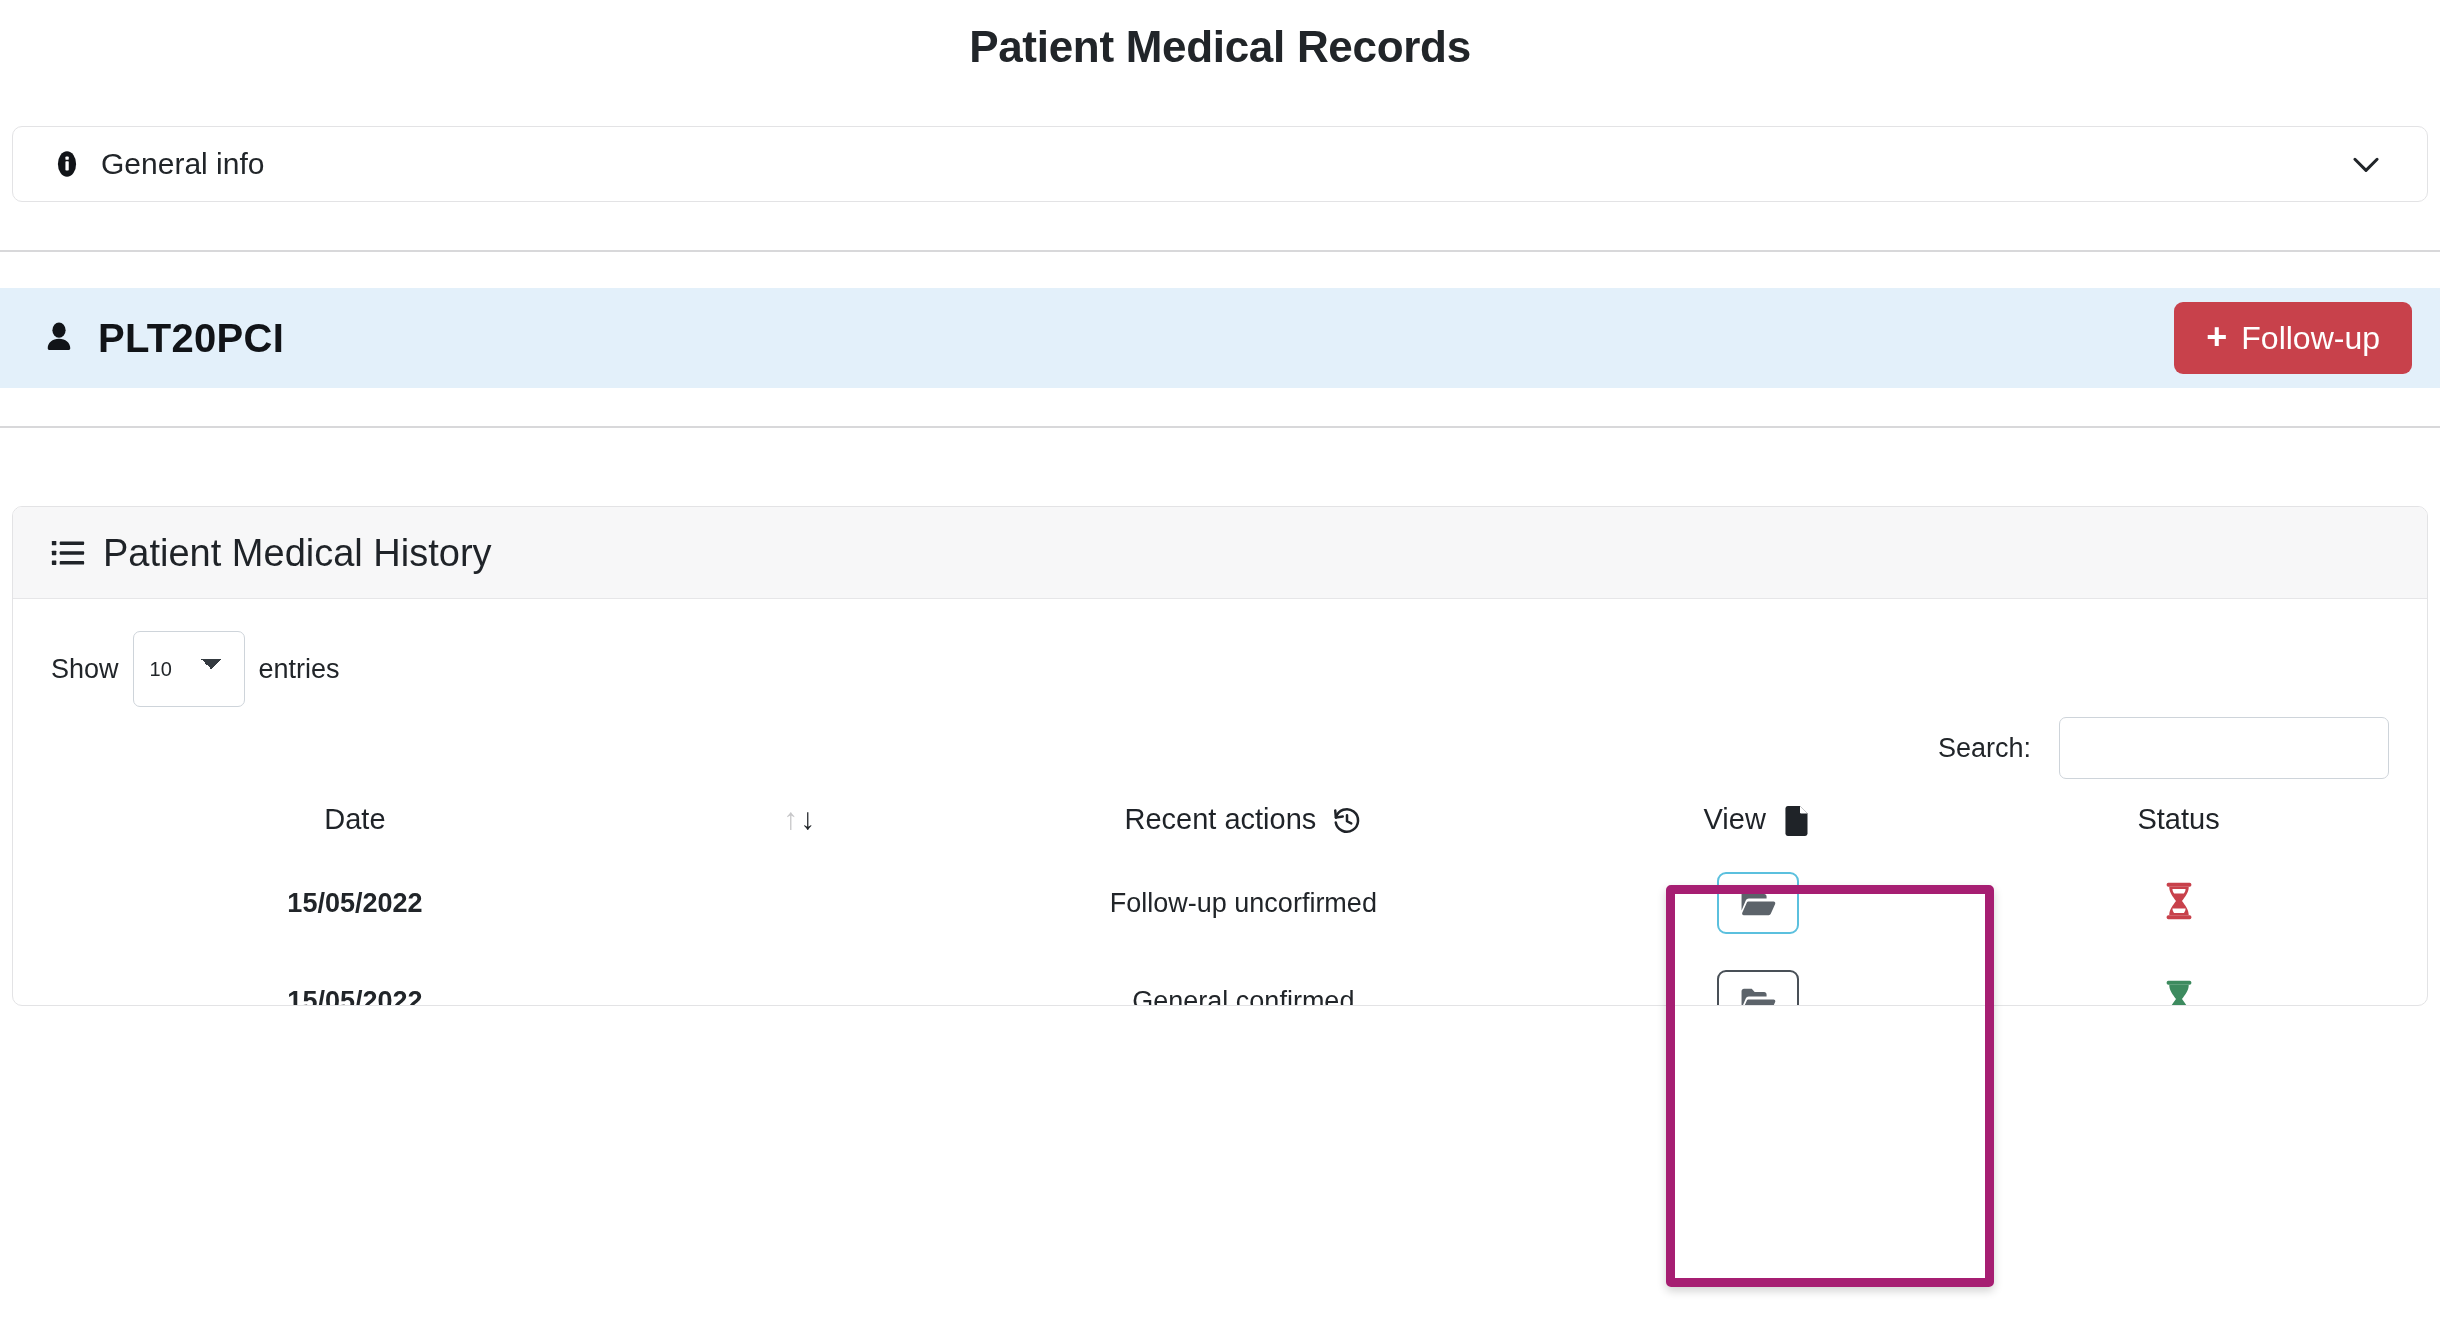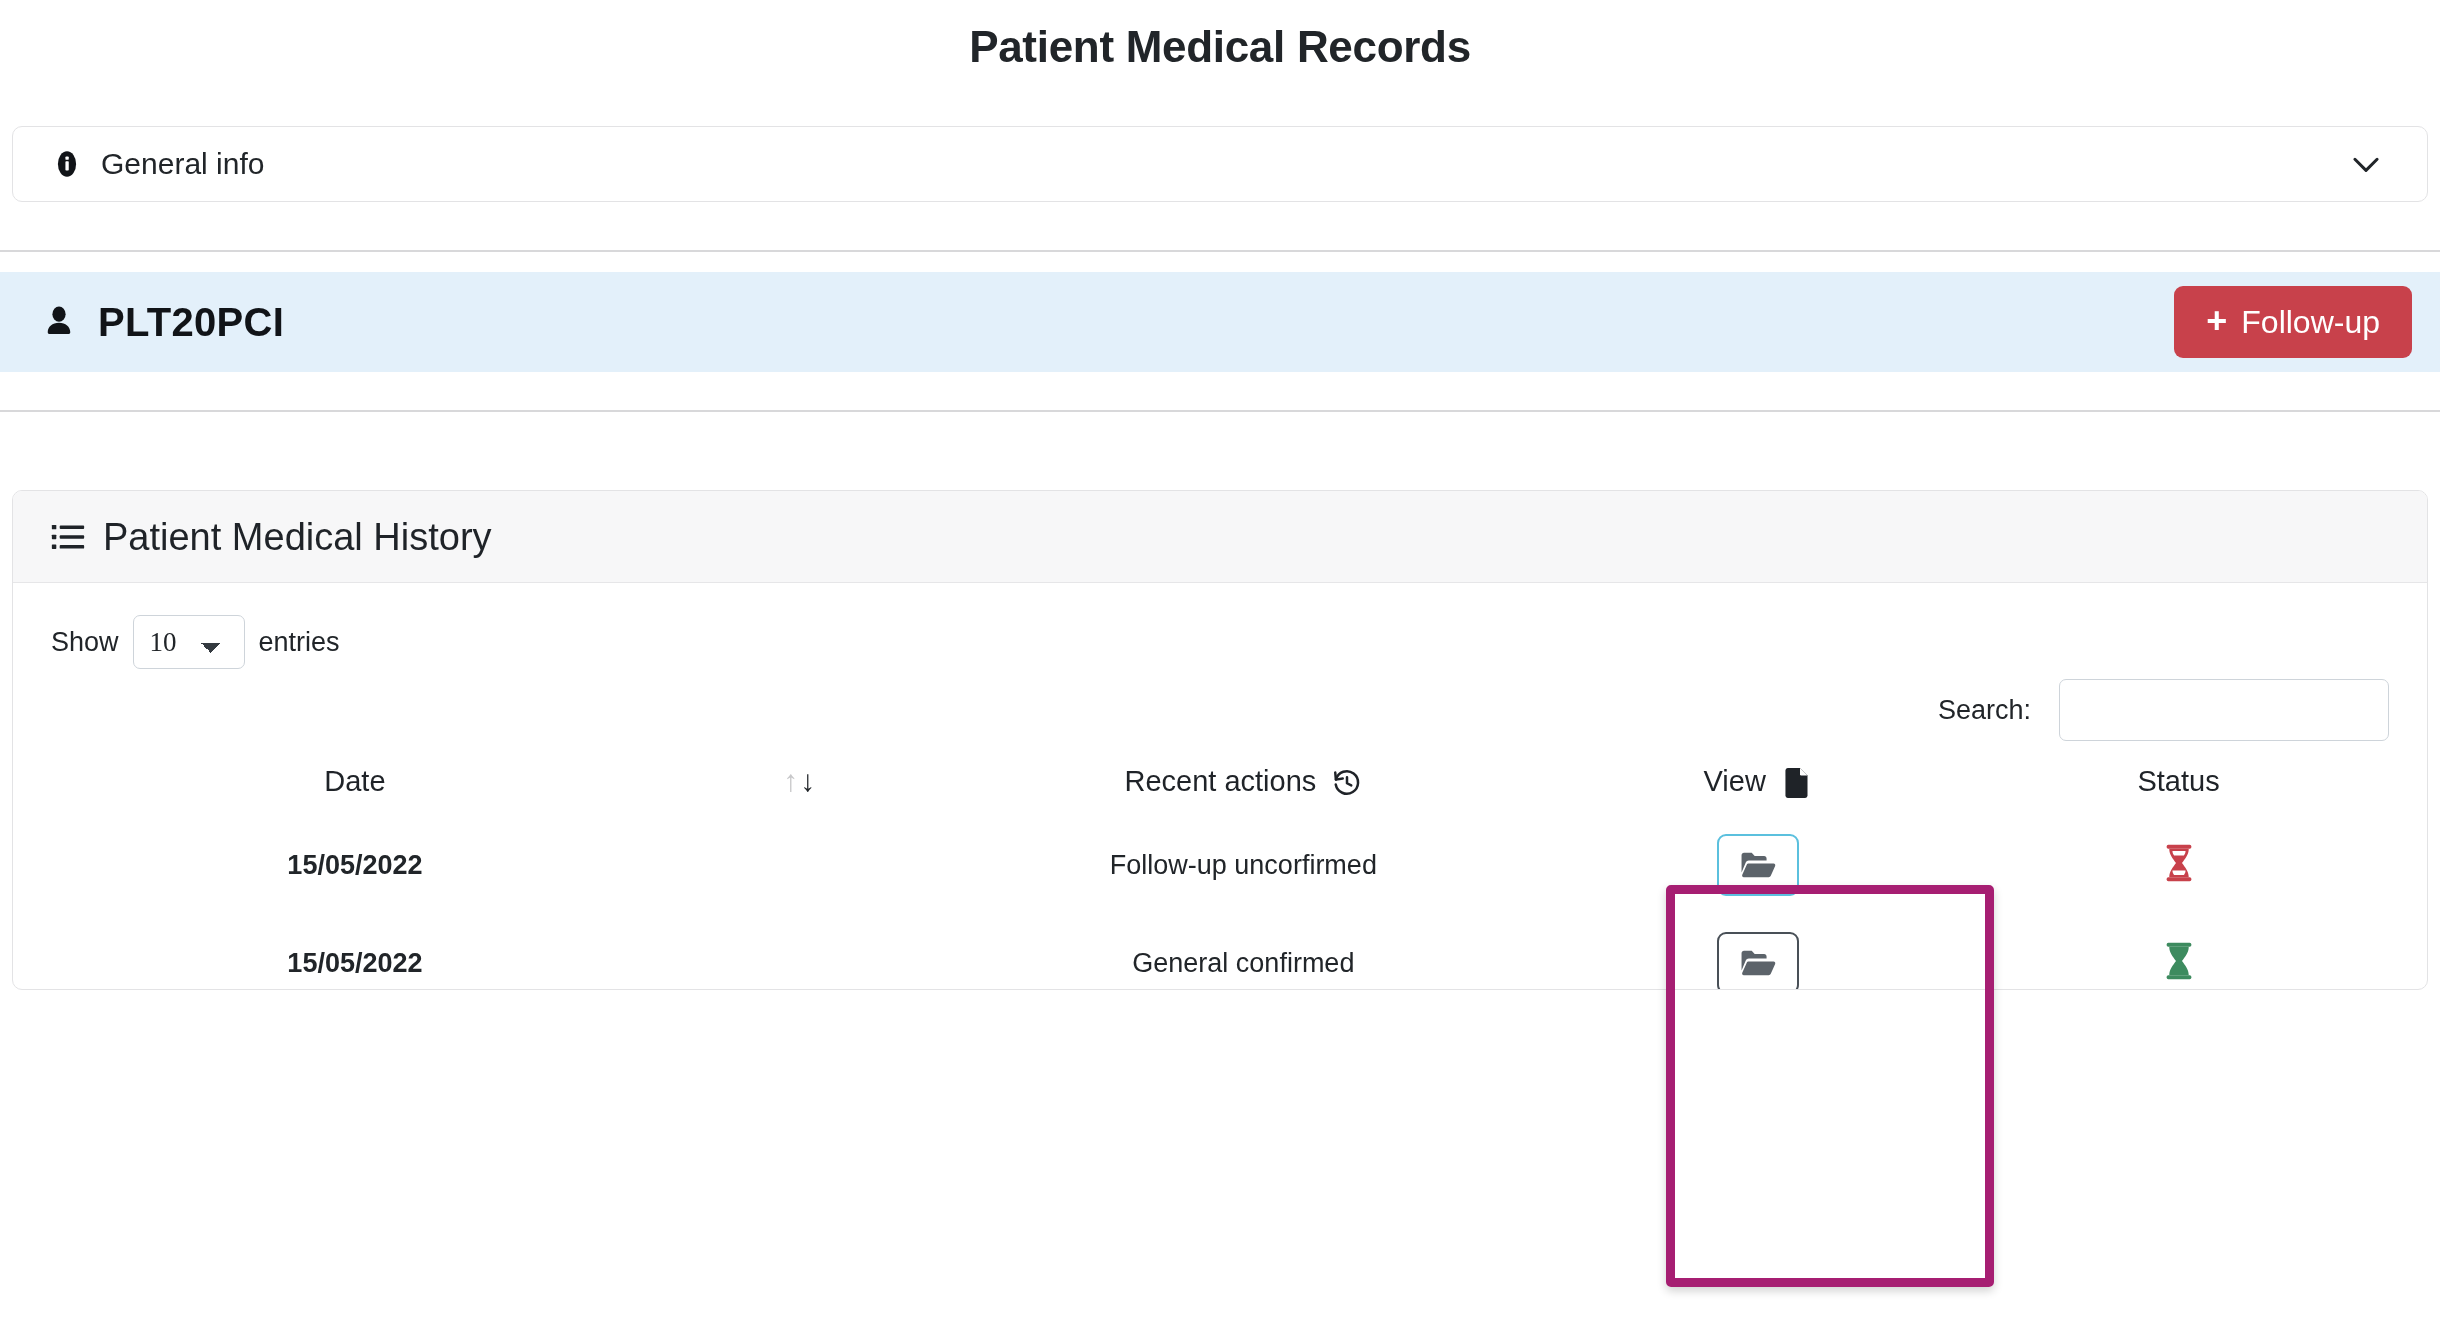--- a/index.html
+++ b/index.html
@@ -85,21 +85,21 @@
   .rule-top { margin-top: 48px; }
 
   
   .patient-strip {
     background: #e3f0fa;
     height: 100px;
     display: flex;
     align-items: center;
     justify-content: space-between;
     padding: 0 28px 0 42px;
-    margin-top: 20px;
+    margin-top: 36px;
   }
 
   .patient-left {
     display: flex;
     align-items: center;
     gap: 22px;
   }
 
   .user-icon {
     width: 34px;
@@ -190,27 +190,27 @@
 
   .show-entries {
     display: flex;
     align-items: center;
     gap: 14px;
     font-size: 27px;
     color: #212529;
   }
 
   .entries-select {
-    font-family: Liberation Serif, serif;
-    font-size: 27px;
+    font-family: Liberation Sans, sans-serif;
+    font-size: 20px;
     color: #212529;
     border: 1px solid #ced4da;
     border-radius: 7px;
     background: #ffffff;
-    height: 54px;
+    height: 76px;
     width: 112px;
     padding: 0 12px 0 16px;
     appearance: none;
     -webkit-appearance: none;
     cursor: pointer;
     background-image:
       linear-gradient(45deg, transparent 50%, #343a40 50%),
       linear-gradient(135deg, #343a40 50%, transparent 50%);
     background-position:
       calc(100% - 33px) 27px,

